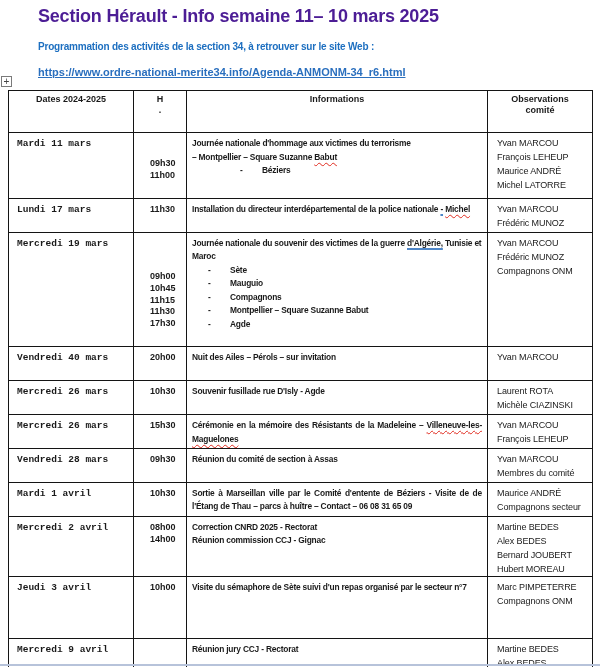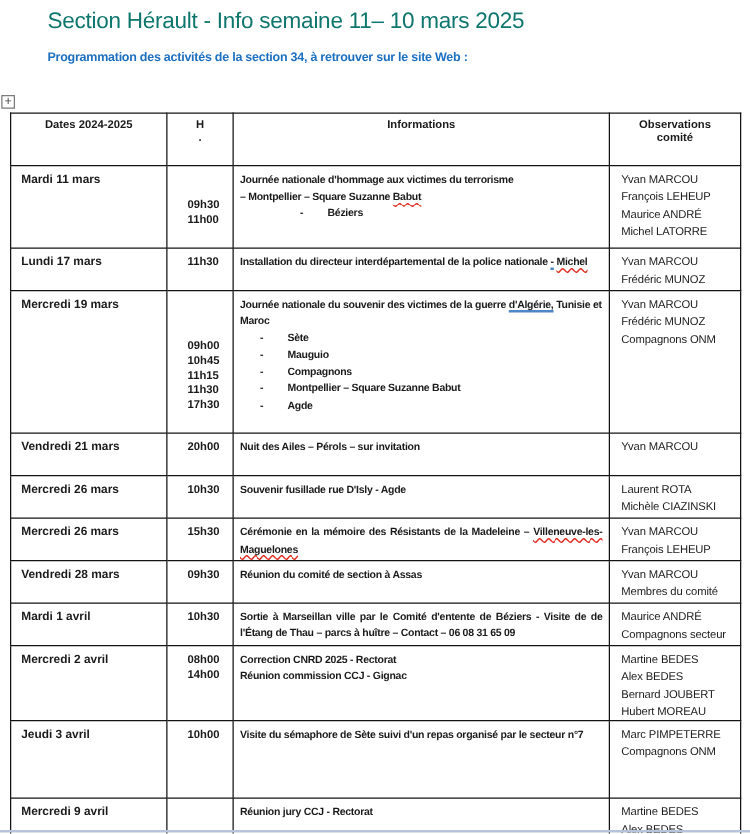--- a/index.html
+++ b/index.html
@@ -1,32 +1,32 @@
 <!DOCTYPE html>
 <html><head>
 <meta charset="utf-8">
 <style>
   html,body{margin:0;padding:0;background:#fff;}
   .page{position:relative;width:600px;height:667px;background:#ffffff;overflow:hidden;
         font-family:"Liberation Sans",sans-serif;color:#1a1a1a;}
-  .title{position:absolute;left:38px;top:6px;font-size:18px;font-weight:normal;
-         letter-spacing:-0.2px;color:#0f766e;white-space:nowrap;}
+  .title{position:absolute;left:38px;top:6px;font-size:18px;font-weight:bold;
+         letter-spacing:-0.2px;color:#4c1d95;white-space:nowrap;}
   .subtitle{position:absolute;left:38px;top:41px;font-size:10px;font-weight:bold;
             letter-spacing:-0.2px;color:#1d6fc0;white-space:nowrap;}
   .weblink{position:absolute;left:38px;top:66px;font-size:11px;font-weight:bold;
            color:#2a6fbe;text-decoration:underline;white-space:nowrap;cursor:pointer;}
   .handle{position:absolute;left:1px;top:76px;width:11px;height:11px;border:1px solid #7a7a7a;
           background:#fff;font-size:10px;line-height:10px;text-align:center;color:#444;
           box-sizing:border-box;cursor:move;}
   table.sched{position:absolute;left:8px;top:90px;width:584px;border-collapse:collapse;
               table-layout:fixed;}
   .sched th,.sched td{border:1px solid #141414;vertical-align:top;padding:16px;overflow:hidden;}
   thead tr{height:28px;}
   .sched th{font-size:9px;font-weight:bold;text-align:center;padding-top:3px;line-height:11px;}
-  td.c-date{font-size:9.5px;font-weight:bold;padding:5px 3px 0 8px;line-height:12px;}
+  td.c-date{font-size:9.5px;font-weight:bold;padding:5px 3px 0 8px;line-height:12px;font-family:Liberation Mono, monospace;}
   td.c-time{font-size:9px;font-weight:bold;text-align:center;padding-top:5px;line-height:11.9px;}
   td.c-info{font-size:8.4px;font-weight:bold;padding:4px 5px 0 5px;line-height:13.5px;
             letter-spacing:-0.2px;}
   td.c-obs{font-size:9px;font-weight:normal;padding:4px 2px 0 9px;line-height:13.9px;
            letter-spacing:-0.1px;}
   tbody tr:nth-child(1){height:59px;}
   tbody tr:nth-child(2){height:30px;}
   tbody tr:nth-child(3){height:98px;}
   tbody tr:nth-child(4){height:29px;}
   tbody tr:nth-child(5){height:29px;}
@@ -54,20 +54,21 @@
   .bottom-line{position:absolute;left:0;top:664px;width:600px;height:2px;
                background:#b7c3da;z-index:3;}
 </style>
 </head>
 <body>
 
 <div class="page">
 
   <div class="title">Section Hérault - Info semaine 11– 10 mars 2025</div>
   <div class="subtitle">Programmation des activités de la section 34, à retrouver sur le site Web :</div>
+  <a class="weblink">https://www.ordre-national-merite34.info/Agenda-ANMONM-34_r6.html</a>
 
   <div class="handle">+</div>
 
   <table class="sched">
     <colgroup>
       <col style="width:125px">
         <col style="width:53px">
         <col style="width:301px">
         <col style="width:105px">
     </colgroup>
@@ -156,21 +157,21 @@
               <span><span>Agde</span></span>
             </div>
           </td>
           <td class="c-obs">
             <div>Yvan MARCOU</div>
             <div>Frédéric MUNOZ</div>
             <div>Compagnons ONM</div>
           </td>
         </tr>
         <tr>
-          <td class="c-date">Vendredi 21 mars</td>
+          <td class="c-date">Vendredi 40 mars</td>
           <td class="c-time">
             <div>20h00</div>
           </td>
           <td class="c-info">
             <div class="line"><span>Nuit des Ailes – Pérols – sur invitation</span></div>
           </td>
           <td class="c-obs">
             <div>Yvan MARCOU</div>
           </td>
         </tr>

